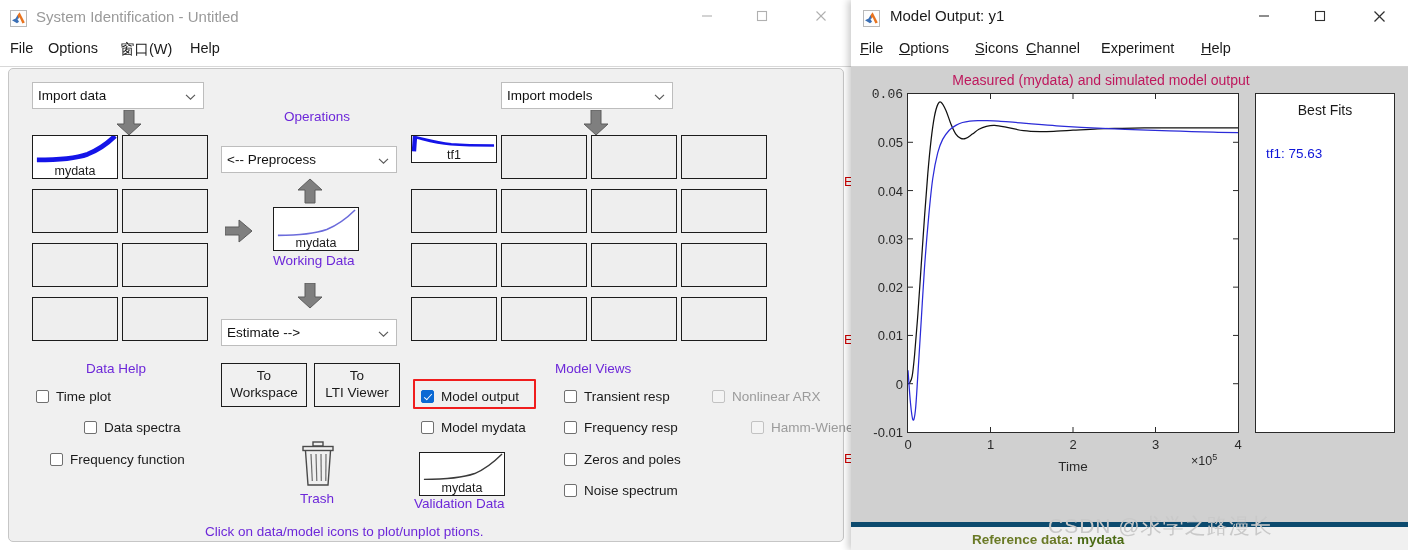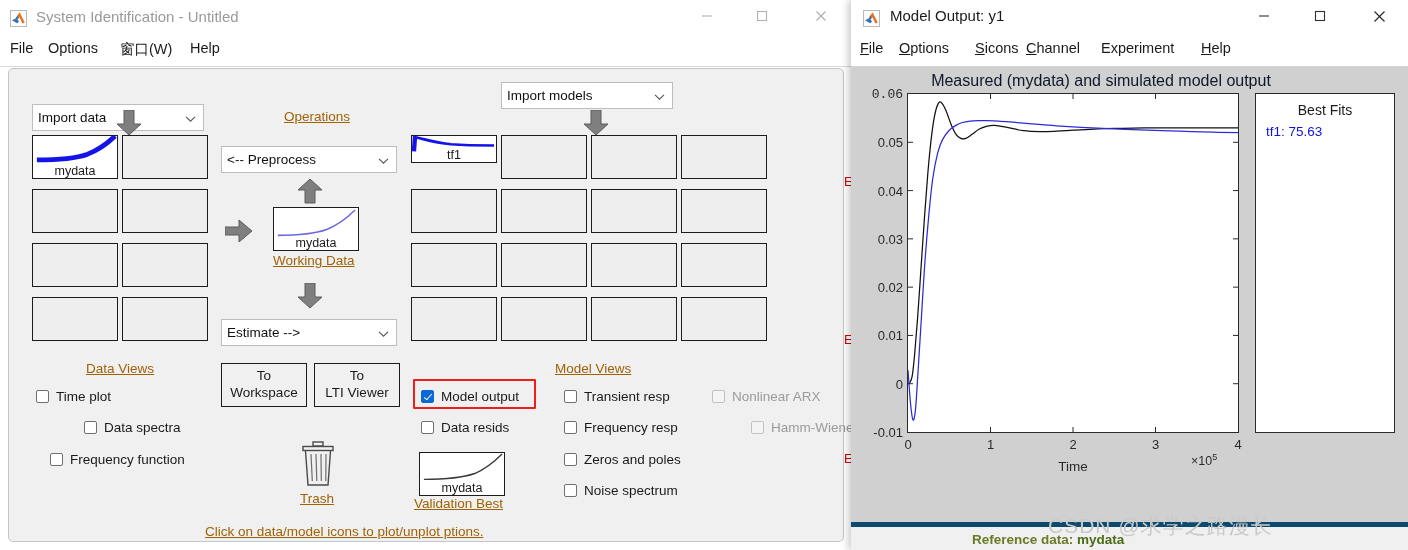--- a/index.html
+++ b/index.html
@@ -102,21 +102,21 @@
     display: flex;
     align-items: center;
     padding-left: 5px;
   }
   .popup .chev {
     position: absolute;
     right: 7px;
     top: 50%;
     transform: translateY(-50%);
   }
-  #import-data-popup { left: 23px; top: 13px; width: 172px; height: 27px; margin-top: 22px; }
+  #import-data-popup { left: 23px; top: 13px; width: 172px; height: 27px; }
   #import-models-popup { left: 492px; top: 13px; width: 172px; height: 27px; }
   #preprocess-popup { left: 212px; top: 77px; width: 176px; height: 27px; }
   #estimate-popup { left: 212px; top: 250px; width: 176px; height: 27px; }
 
   
   .cell {
     position: absolute;
     background: #eeeeee;
     border: 1px solid #1c1c1c;
     box-sizing: border-box;
@@ -139,23 +139,22 @@
 
   
   .arrow {
     position: absolute;
   }
   .arrow svg { display: block; }
 
   .lbl {
     position: absolute;
     font-size: 13.5px;
-    color: #a16207;
-    white-space: nowrap;
-    text-decoration: underline;
+    color: #6d28d9;
+    white-space: nowrap;
   }
   #lbl-operations { left: 275px; top: 40px; }
   #lbl-working-data { left: 264px; top: 184px; }
   #lbl-data-views { left: 77px; top: 292px; }
   #lbl-model-views { left: 546px; top: 292px; }
   #lbl-trash { left: 291px; top: 422px; }
   #lbl-validation-data { left: 405px; top: 427px; }
   #lbl-status {
     left: 196px; top: 455px;
     font-size: 13.5px;
@@ -332,22 +331,22 @@
     white-space: nowrap;
   }
   #mo-status-text .refval { color: #4b6b15; }
 
   
   #plot-title {
     position: absolute;
     left: 0; top: 5px;
     width: 500px;
     text-align: center;
-    font-size: 16px;
-    color: #0f172a;
+    font-size: 14px;
+    color: #be185d;
   }
   #plot-frame {
     position: absolute;
     left: 56px; top: 26px;
     width: 332px; height: 340px;
     background: #ffffff;
     border: 1px solid #2a2a2a;
     box-sizing: border-box;
   }
   #plot-svg { position: absolute; left: 0; top: 0; }
@@ -396,21 +395,21 @@
   }
   #bestfits-title {
     position: absolute;
     left: 0; right: 0; top: 8px;
     text-align: center;
     font-size: 14px;
     color: #1a1a1a;
   }
   #bestfits-entry {
     position: absolute;
-    left: 10px; top: 30px;
+    left: 10px; top: 52px;
     font-size: 13.5px;
     color: #1016d8;
     white-space: nowrap;
   }
 
   
   .redsliver {
     position: absolute;
     width: 7px;
     overflow: hidden;
@@ -580,21 +579,21 @@
     <div class="cell" style="left:402px; top:174px; width:86px; height:44px;"></div>
     <div class="cell" style="left:492px; top:174px; width:86px; height:44px;"></div>
     <div class="cell" style="left:582px; top:174px; width:86px; height:44px;"></div>
     <div class="cell" style="left:672px; top:174px; width:86px; height:44px;"></div>
 
     <div class="cell" style="left:402px; top:228px; width:86px; height:44px;"></div>
     <div class="cell" style="left:492px; top:228px; width:86px; height:44px;"></div>
     <div class="cell" style="left:582px; top:228px; width:86px; height:44px;"></div>
     <div class="cell" style="left:672px; top:228px; width:86px; height:44px;"></div>
 
-    <div class="lbl" id="lbl-data-views">Data Views</div>
+    <div class="lbl" id="lbl-data-views">Data Help</div>
     <div class="lbl" id="lbl-model-views">Model Views</div>
 
     <div class="cbrow" id="cb-time-plot">
       <span class="cbox"></span>
       <span>Time plot</span>
     </div>
     <div class="cbrow" id="cb-data-spectra">
       <span class="cbox"></span>
       <span>Data spectra</span>
     </div>
@@ -603,21 +602,21 @@
       <span>Frequency function</span>
     </div>
 
     <div class="cbrow" id="cb-model-output">
       <span class="cbox checked"></span>
       <span>Model output</span>
     </div>
     <div id="model-output-highlight"></div>
     <div class="cbrow" id="cb-model-resids">
       <span class="cbox"></span>
-      <span>Data resids</span>
+      <span>Model mydata</span>
     </div>
 
     <div class="cbrow" id="cb-transient">
       <span class="cbox"></span>
       <span>Transient resp</span>
     </div>
     <div class="cbrow" id="cb-freq-resp">
       <span class="cbox"></span>
       <span>Frequency resp</span>
     </div>
@@ -660,21 +659,21 @@
       </svg>
     </div>
     <div class="lbl" id="lbl-trash">Trash</div>
 
     <div class="dataicon" id="validation-data-icon">
       <svg class="cellcurve" viewBox="0 0 86 44" preserveAspectRatio="none">
         <path d="M4 27 C 24 27, 42 26, 56 21 C 68 16, 78 7, 84 1" fill="none" stroke="#3a3a3a" stroke-width="1.4"></path>
       </svg>
       <div class="celllabel">mydata</div>
     </div>
-    <div class="lbl" id="lbl-validation-data">Validation Best</div>
+    <div class="lbl" id="lbl-validation-data">Validation Data</div>
 
     <div class="lbl" id="lbl-status">Click on data/model icons to plot/unplot ptions.</div>
   </div>
 </div>
 
 <div class="redsliver" style="left:844px; top:175px;">Err</div>
 <div class="redsliver" style="left:844px; top:333px;">Err</div>
 <div class="redsliver" style="left:844px; top:452px;">Err</div>
 
 <div id="modelout-window">

